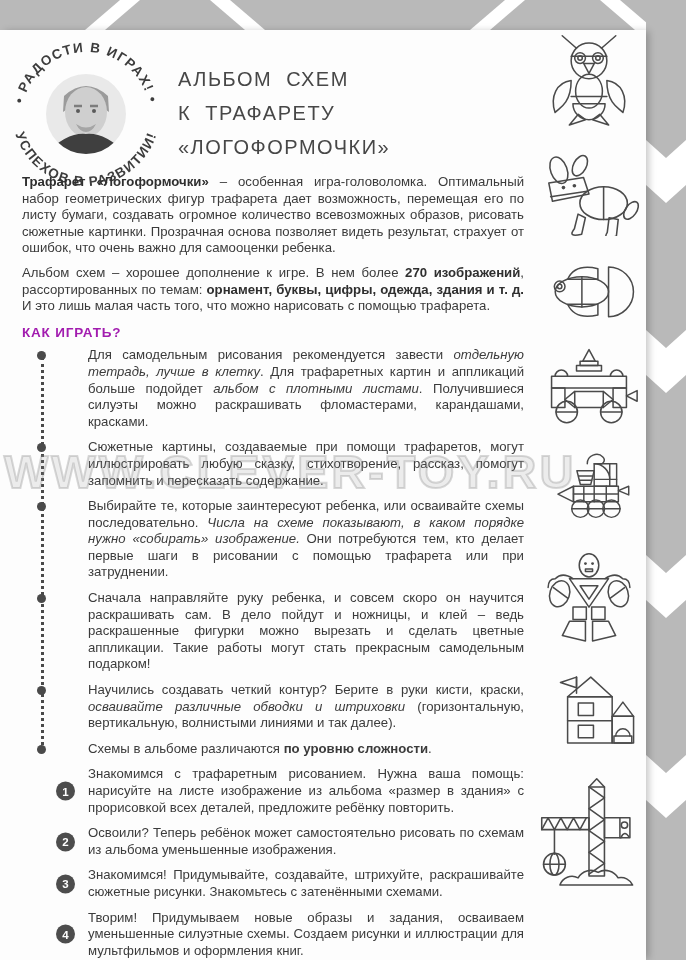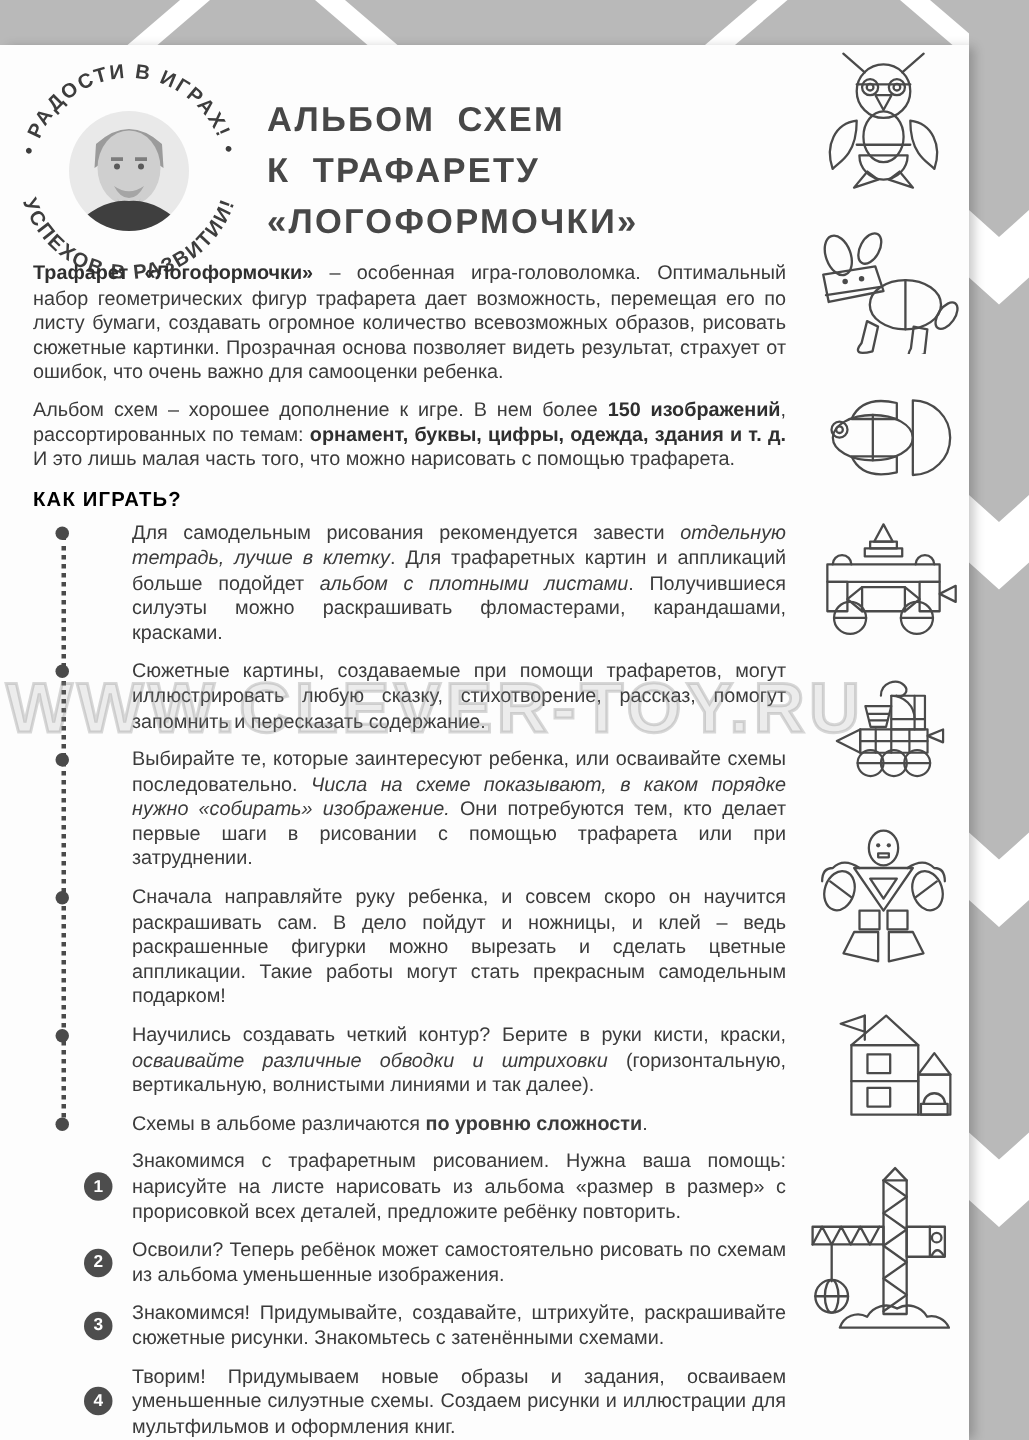--- a/index.html
+++ b/index.html
@@ -7,29 +7,29 @@
   .stage{position:relative;width:686px;height:960px;background:#fff;}
   
   .ribbon-top{position:absolute;left:0;top:0;width:686px;height:30px;}
   .ribbon-side{position:absolute;left:646px;top:0;width:40px;height:960px;}
   
   .page{position:absolute;left:0;top:30px;width:646px;height:930px;background:#fdfdfd;
     box-shadow:4px 0 7px -1px rgba(0,0,0,.22);}
   
   .badge{position:absolute;left:6px;top:34px;width:160px;height:160px;}
   
-  .title{position:absolute;left:178px;top:62px;color:#474747;font-weight:700;
-    font-size:23px;line-height:34px;letter-spacing:1.5px;word-spacing:7px;}
+  .title{position:absolute;left:178px;top:62px;color:#474747;font-weight:400;
+    font-size:20px;line-height:34px;letter-spacing:1.5px;word-spacing:7px;}
   
   .col{position:absolute;left:22px;top:174px;width:502px;color:#3b3b3b;
     font-size:13.2px;line-height:16.6px;text-align:justify;}
   .para{margin:0 0 8px 0;}
   .para b{color:#2f2f2f;margin-top:32px;}
   .em{font-style:italic;}
-  h3.sec{margin:10px 0 6px 0;font-size:13.5px;letter-spacing:.8px;color:#000000;
+  h3.sec{margin:10px 0 6px 0;font-size:13.5px;letter-spacing:.8px;color:#a21caf;
     font-weight:800;}
   
   .bullets{position:relative;margin:2px 0 0 0;padding:0;list-style:none;}
   .spine{position:absolute;left:19px;top:10px;bottom:12px;width:0;
     border-left:3px dotted #4a4a4a;}
   .bullets li{position:relative;margin:0 0 9px 0;padding-left:66px;}
   .bullets li::before{content:"";position:absolute;left:15px;top:4px;width:9px;height:9px;
     border-radius:50%;background:#4a4a4a;}
   
   .steps{margin:2px 0 0 0;padding:0;list-style:none;}
@@ -101,36 +101,36 @@
   <div class="title">
     <div>АЛЬБОМ СХЕМ</div>
     <div>К ТРАФАРЕТУ</div>
     <div>«ЛОГОФОРМОЧКИ»</div>
   </div>
 
   <div class="col">
 
     <p class="para"><b>Трафарет «Логоформочки»</b><span> – особенная игра-головоломка. Оптимальный набор геометрических фигур трафарета дает возможность, перемещая его по листу бумаги, создавать огромное количество всевозможных образов, рисовать сюжетные картинки. Прозрачная основа позволяет видеть результат, страхует от ошибок, что очень важно для самооценки ребенка.</span></p>
 
-    <p class="para"><span>Альбом схем – хорошее дополнение к игре. В нем более </span><b>150 изображений</b><span>, рассортированных по темам: </span><b>орнамент, буквы, цифры, одежда, здания и т. д.</b><span> И это лишь малая часть того, что можно нарисовать с помощью трафарета.</span></p>
+    <p class="para"><span>Альбом схем – хорошее дополнение к игре. В нем более </span><b>270 изображений</b><span>, рассортированных по темам: </span><b>орнамент, буквы, цифры, одежда, здания и т. д.</b><span> И это лишь малая часть того, что можно нарисовать с помощью трафарета.</span></p>
 
     <h3 class="sec">КАК ИГРАТЬ?</h3>
 
     <ul class="bullets">
       <div class="spine"></div>
       <li><span>Для самодельным рисования рекомендуется завести </span><i class="em">отдельную тетрадь, лучше в клетку</i><span>. Для трафаретных картин и аппликаций больше подойдет </span><i class="em">альбом с плотными листами</i><span>. Получившиеся силуэты можно раскрашивать фломастерами, карандашами, красками.</span></li>
       <li><span>Сюжетные картины, создаваемые при помощи трафаретов, могут иллюстрировать любую сказку, стихотворение, рассказ, помогут запомнить и пересказать содержание.</span></li>
       <li><span>Выбирайте те, которые заинтересуют ребенка, или осваивайте схемы последовательно. </span><i class="em">Числа на схеме показывают, в каком порядке нужно «собирать» изображение.</i><span> Они потребуются тем, кто делает первые шаги в рисовании с помощью трафарета или при затруднении.</span></li>
       <li><span>Сначала направляйте руку ребенка, и совсем скоро он научится раскрашивать сам. В дело пойдут и ножницы, и клей – ведь раскрашенные фигурки можно вырезать и сделать цветные аппликации. Такие работы могут стать прекрасным самодельным подарком!</span></li>
       <li><span>Научились создавать четкий контур? Берите в руки кисти, краски, </span><i class="em">осваивайте различные обводки и штриховки</i><span> (горизонтальную, вертикальную, волнистыми линиями и так далее).</span></li>
       <li><span>Схемы в альбоме различаются </span><b>по уровню сложности</b><span>.</span></li>
     </ul>
 
     <ol class="steps">
-      <li><span class="stepnum">1</span><span>Знакомимся с трафаретным рисованием. Нужна ваша помощь: нарисуйте на листе нарисовать из альбома «размер в размер» с прорисовкой всех деталей, предложите ребёнку повторить.</span></li>
+      <li><span class="stepnum">1</span><span>Знакомимся с трафаретным рисованием. Нужна ваша помощь: нарисуйте на листе изображение из альбома «размер в здания» с прорисовкой всех деталей, предложите ребёнку повторить.</span></li>
       <li><span class="stepnum">2</span><span>Освоили? Теперь ребёнок может самостоятельно рисовать по схемам из альбома уменьшенные изображения.</span></li>
       <li><span class="stepnum">3</span><span>Знакомимся! Придумывайте, создавайте, штрихуйте, раскрашивайте сюжетные рисунки. Знакомьтесь с затенёнными схемами.</span></li>
       <li><span class="stepnum">4</span><span>Творим! Придумываем новые образы и задания, осваиваем уменьшенные силуэтные схемы. Создаем рисунки и иллюстрации для мультфильмов и оформления книг.</span></li>
     </ol>
 
   </div>
 
   <div class="watermark">WWW.CLEVER-TOY.RU</div>
 
   <div class="art-col">

